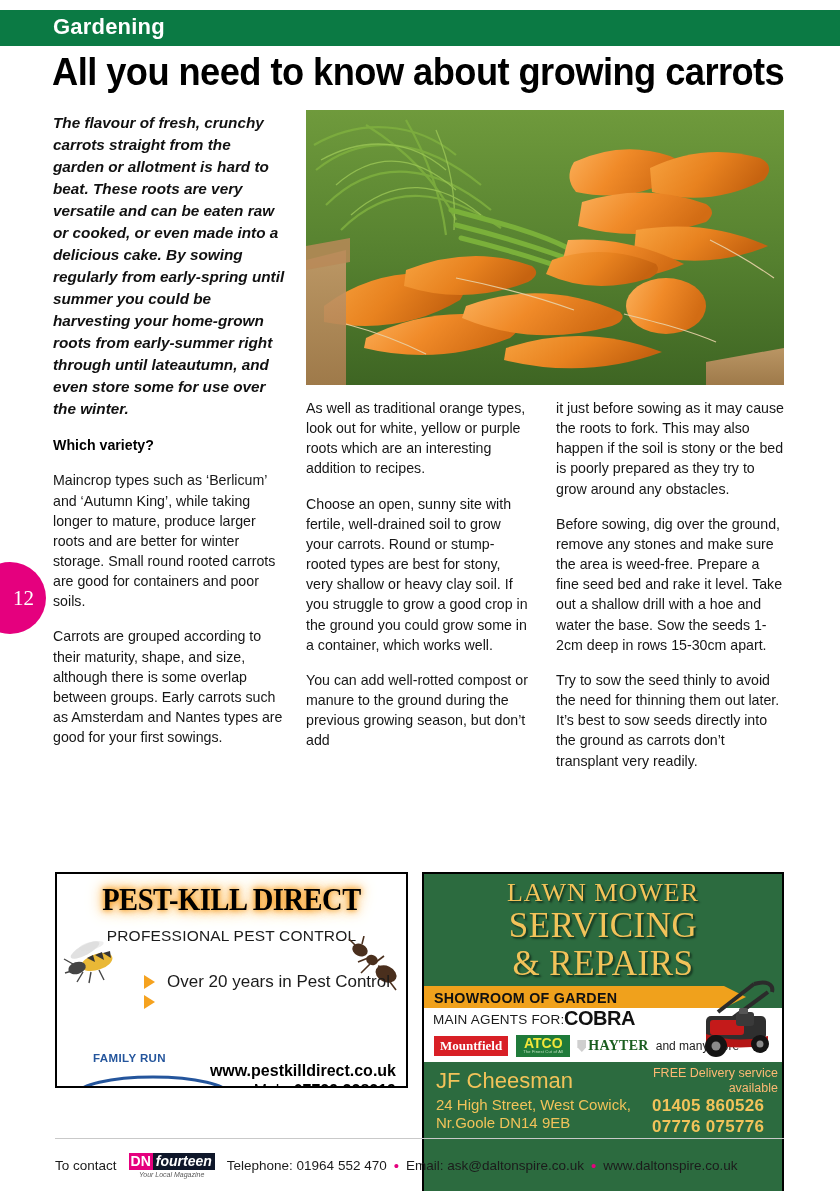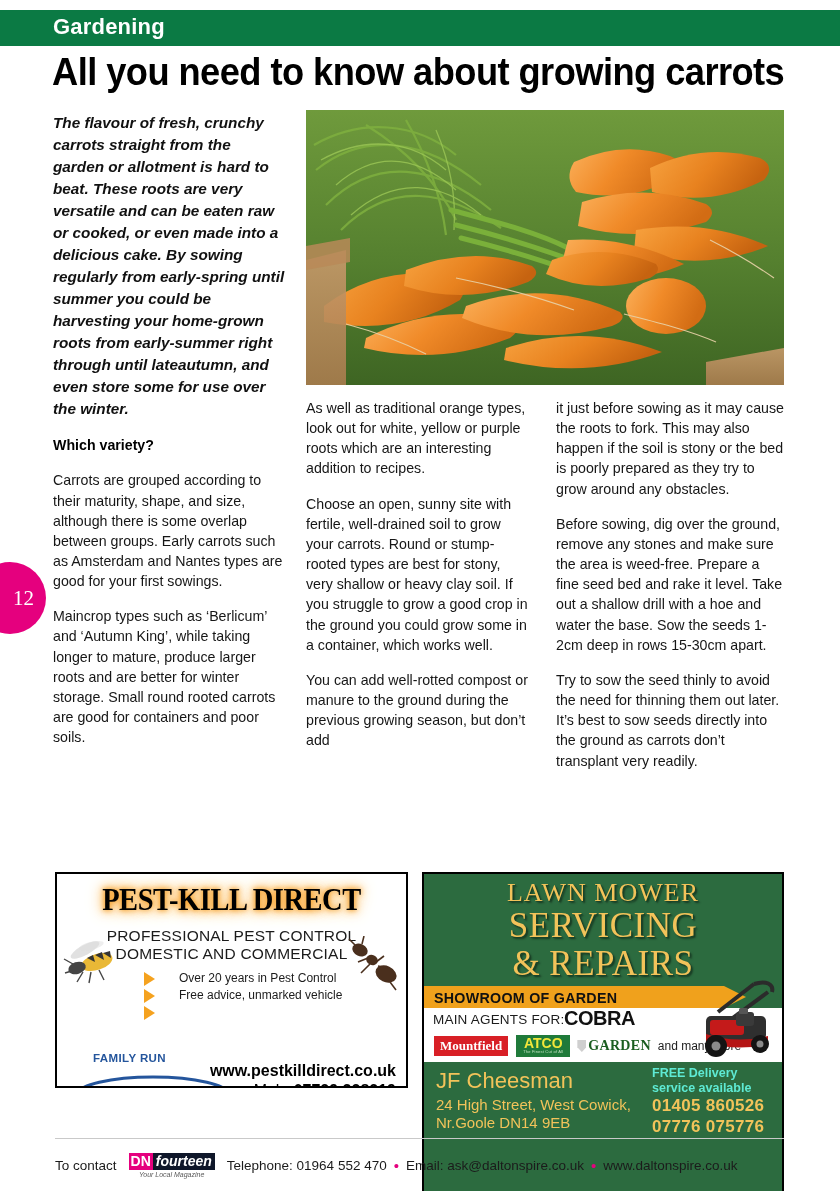--- a/index.html
+++ b/index.html
@@ -105,22 +105,22 @@
   }
   .pk-sub2 {
     position: absolute; left: 0; right: 0; top: 71px;
     text-align: center; font-size: 15.5px; color: #1b1b1b;
     letter-spacing: .2px;
   }
   .pk-bullets {
     position: absolute; left: 50px; top: 97px;
   }
   .pk-bullet {
-    display: flex; align-items: center; gap: 24px;
-    font-size: 12px; color: #1b1b1b; line-height: 1.28;
+    display: flex; align-items: center; gap: 12px;
+    font-size: 17px; color: #1b1b1b; line-height: 1.28;
     margin-bottom: 2px;
     padding-left: 37px;
   }
   .tri {
     width: 0; height: 0; flex: 0 0 auto;
     border-left: 11px solid #f5a21f;
     border-top: 7px solid transparent;
     border-bottom: 7px solid transparent;
   }
   .pk-family {
@@ -242,22 +242,23 @@
   .lm-addr1 {
     position: absolute; left: 12px; top: 222px;
     font-size: 15px; color: #f2c35a;
   }
   .lm-addr2 {
     position: absolute; left: 12px; top: 240px;
     font-size: 15px; color: #f2c35a;
   }
   .lm-free {
     position: absolute; left: 228px; top: 192px;
-    width: 126px; font-size: 12.5px; font-weight: bold; color: #5eead4;
+    width: 126px; font-size: 12.5px; font-weight: normal; color: #fdba74;
     line-height: 1.2;
+    text-align: right;
   }
   .lm-tel1 {
     position: absolute; left: 228px; top: 222px;
     font-size: 17px; font-weight: bold; color: #f2c35a; letter-spacing:.3px;
   }
   .lm-tel2 {
     position: absolute; left: 228px; top: 243px;
     font-size: 17px; font-weight: bold; color: #f2c35a; letter-spacing:.3px;
   }
 
@@ -387,40 +388,39 @@
     </svg>
   </div>
 
   <div class="page-badge">
     <span>12</span>
   </div>
 
   <div class="col col-left">
     <p class="intro">The flavour of fresh, crunchy carrots straight from the garden or allotment is hard to beat. These roots are very versatile and can be eaten raw or cooked, or even made into a delicious cake. By sowing regularly from early-spring until summer you could be harvesting your home-grown roots from early-summer right through until lateautumn, and even store some for use over the winter.</p>
     <p class="sub-head">Which variety?</p>
+    <p class="body-text">Maincrop types such as ‘Berlicum’ and ‘Autumn King’, while taking longer to mature, produce larger roots and are better for winter storage. Small round rooted carrots are good for containers and poor soils.</p>
     <p class="body-text">Carrots are grouped according to their maturity, shape, and size, although there is some overlap between groups. Early carrots such as Amsterdam and Nantes types are good for your first sowings.</p>
-    <p class="body-text">Maincrop types such as ‘Berlicum’ and ‘Autumn King’, while taking longer to mature, produce larger roots and are better for winter storage. Small round rooted carrots are good for containers and poor soils.</p>
   </div>
 
   <div class="col col-mid">
     <p class="body-text">As well as traditional orange types, look out for white, yellow or purple roots which are an interesting addition to recipes.</p>
     <p class="body-text">Choose an open, sunny site with fertile, well-drained soil to grow your carrots. Round or stump-rooted types are best for stony, very shallow or heavy clay soil. If you struggle to grow a good crop in the ground you could grow some in a container, which works well.</p>
     <p class="body-text">You can add well-rotted compost or manure to the ground during the previous growing season, but don’t add</p>
   </div>
 
   <div class="col col-right">
     <p class="body-text">it just before sowing as it may cause the roots to fork. This may also happen if the soil is stony or the bed is poorly prepared as they try to grow around any obstacles.</p>
     <p class="body-text">Before sowing, dig over the ground, remove any stones and make sure the area is weed-free. Prepare a fine seed bed and rake it level. Take out a shallow drill with a hoe and water the base. Sow the seeds 1-2cm deep in rows 15-30cm apart.</p>
     <p class="body-text">Try to sow the seed thinly to avoid the need for thinning them out later. It’s best to sow seeds directly into the ground as carrots don’t transplant very readily.</p>
   </div>
 
   <div class="ad-pest">
     <div class="pk-title">PEST-KILL DIRECT</div>
     <div class="pk-sub1">PROFESSIONAL PEST CONTROL</div>
-    <div class="pk-sub2">DOMESTIC AND COMMERCIAL</div>
 
     <svg style="position:absolute;left:4px;top:60px;width:62px;height:52px" viewBox="0 0 62 52">
       <g opacity=".95">
         <ellipse cx="36" cy="28" rx="16" ry="8" fill="#e8b52c" transform="rotate(-18 36 28)"></ellipse>
         <path d="M26 24 l6 -3 l2 7 z" fill="#2a2a2a"></path>
         <path d="M34 21 l7 -3 l2 8 z" fill="#2a2a2a"></path>
         <path d="M42 19 l7 -2 l1 7 z" fill="#2a2a2a"></path>
         <ellipse cx="16" cy="34" rx="9" ry="6" fill="#3b3b3b" transform="rotate(-18 16 34)"></ellipse>
         <ellipse cx="24" cy="16" rx="16" ry="5" fill="#c9c9c9" opacity=".6" transform="rotate(-28 24 16)"></ellipse>
         <ellipse cx="30" cy="12" rx="13" ry="4" fill="#dedede" opacity=".55" transform="rotate(-14 30 12)"></ellipse>
@@ -451,24 +451,20 @@
       </g>
     </svg>
 
     <div class="pk-bullets">
       <div class="pk-bullet">
         <span class="tri"></span>
         <span>Over 20 years in Pest Control</span>
       </div>
       <div class="pk-bullet">
         <span class="tri"></span>
-        <span>Free advice, unmarked vehicle</span>
-      </div>
-      <div class="pk-bullet">
-        <span class="tri"></span>
       </div>
     </div>
 
     <div class="pk-family">FAMILY RUN</div>
 
     <div class="npta">
       <svg viewBox="0 0 160 42">
         <ellipse cx="80" cy="21" rx="76" ry="18" fill="none" stroke="#24559c" stroke-width="3.2"></ellipse>
         <text x="80" y="33" text-anchor="middle" font-family="'Liberation Sans',sans-serif" font-size="30" font-weight="bold" fill="#24559c">npta</text>
       </svg>
@@ -500,21 +496,21 @@
     <div class="cobra">COBRA</div>
 
     <div class="brand-row">
       <span class="b-mount">Mountfield</span>
       <span class="b-atco">
         <span>ATCO</span>
         <small>The Finest Cut of All</small>
       </span>
       <span class="b-hayter">
         <i class="hay-shield"></i>
-        <span>GARDEN</span>
+        <span>HAYTER</span>
       </span>
       <span class="b-more">and many more</span>
     </div>
 
     <div class="mower-img">
       <svg viewBox="0 0 96 84">
         <path d="M70 6 C82 2, 90 6, 88 14" stroke="#2b2b2b" stroke-width="4" fill="none"></path>
         <path d="M70 6 L34 34" stroke="#2b2b2b" stroke-width="4" fill="none"></path>
         <path d="M84 14 L46 42" stroke="#2b2b2b" stroke-width="4" fill="none"></path>
         <rect x="22" y="38" width="60" height="24" rx="5" fill="#2f2f2f"></rect>

